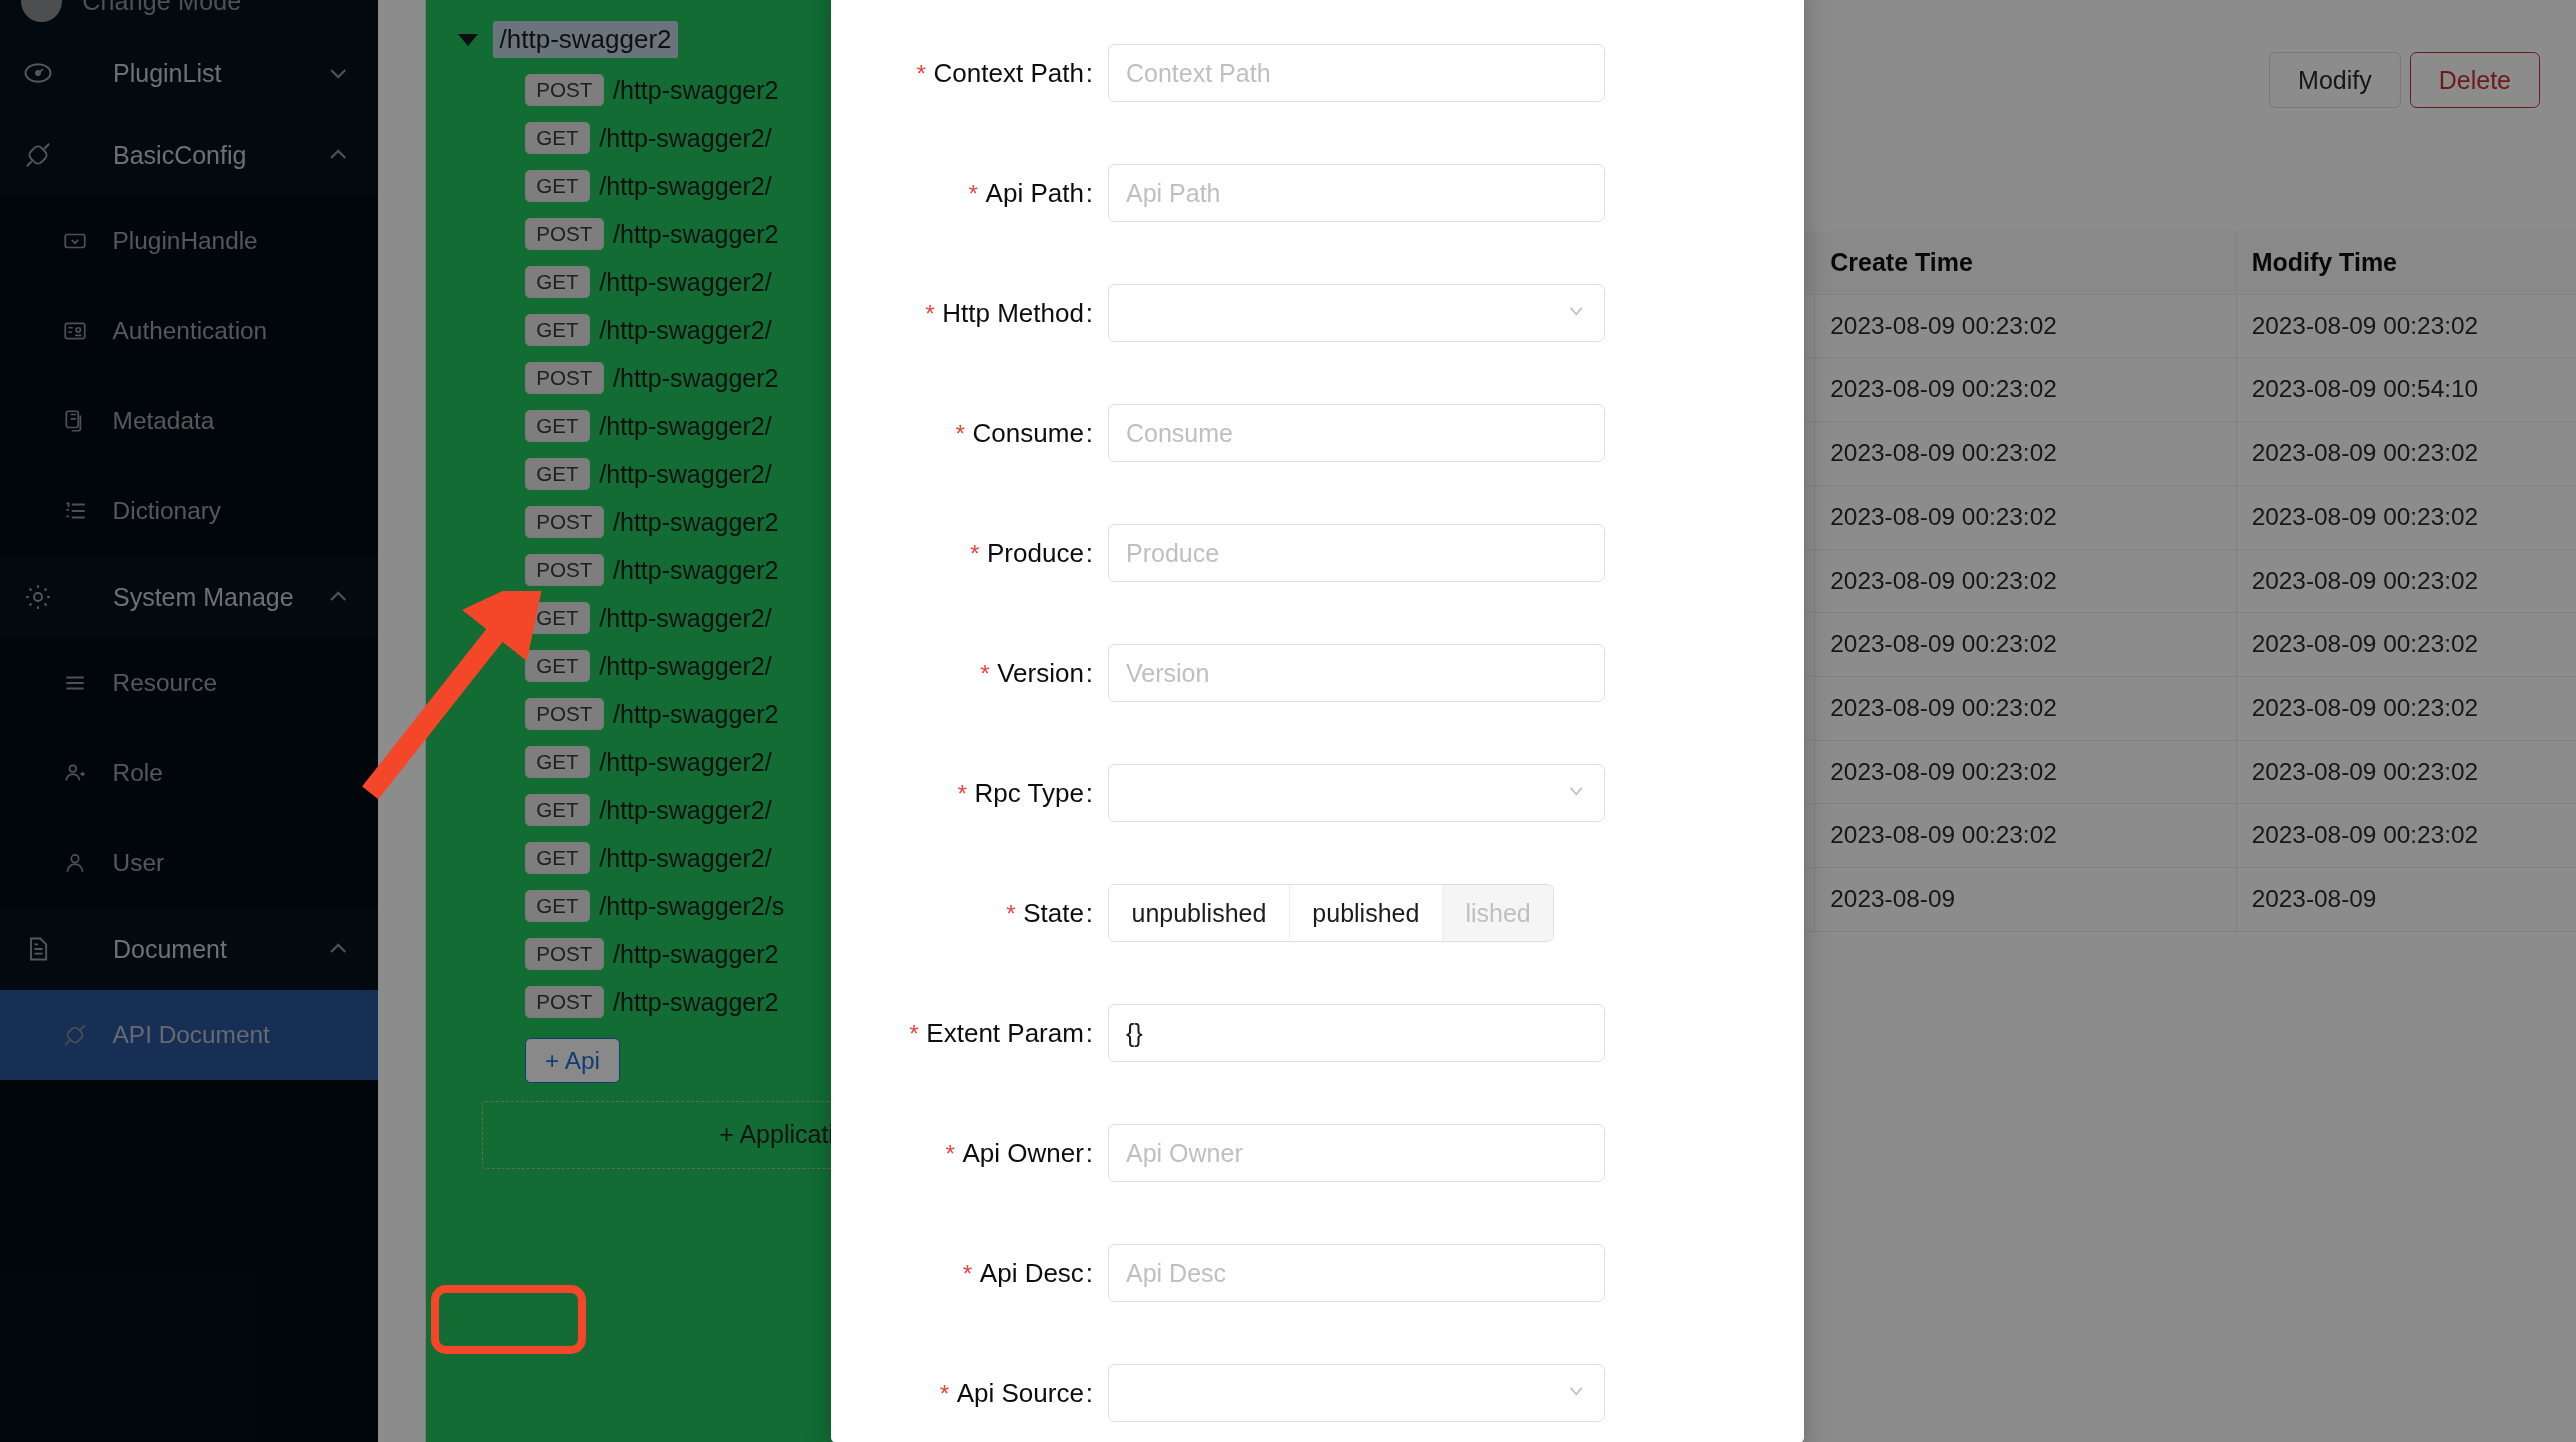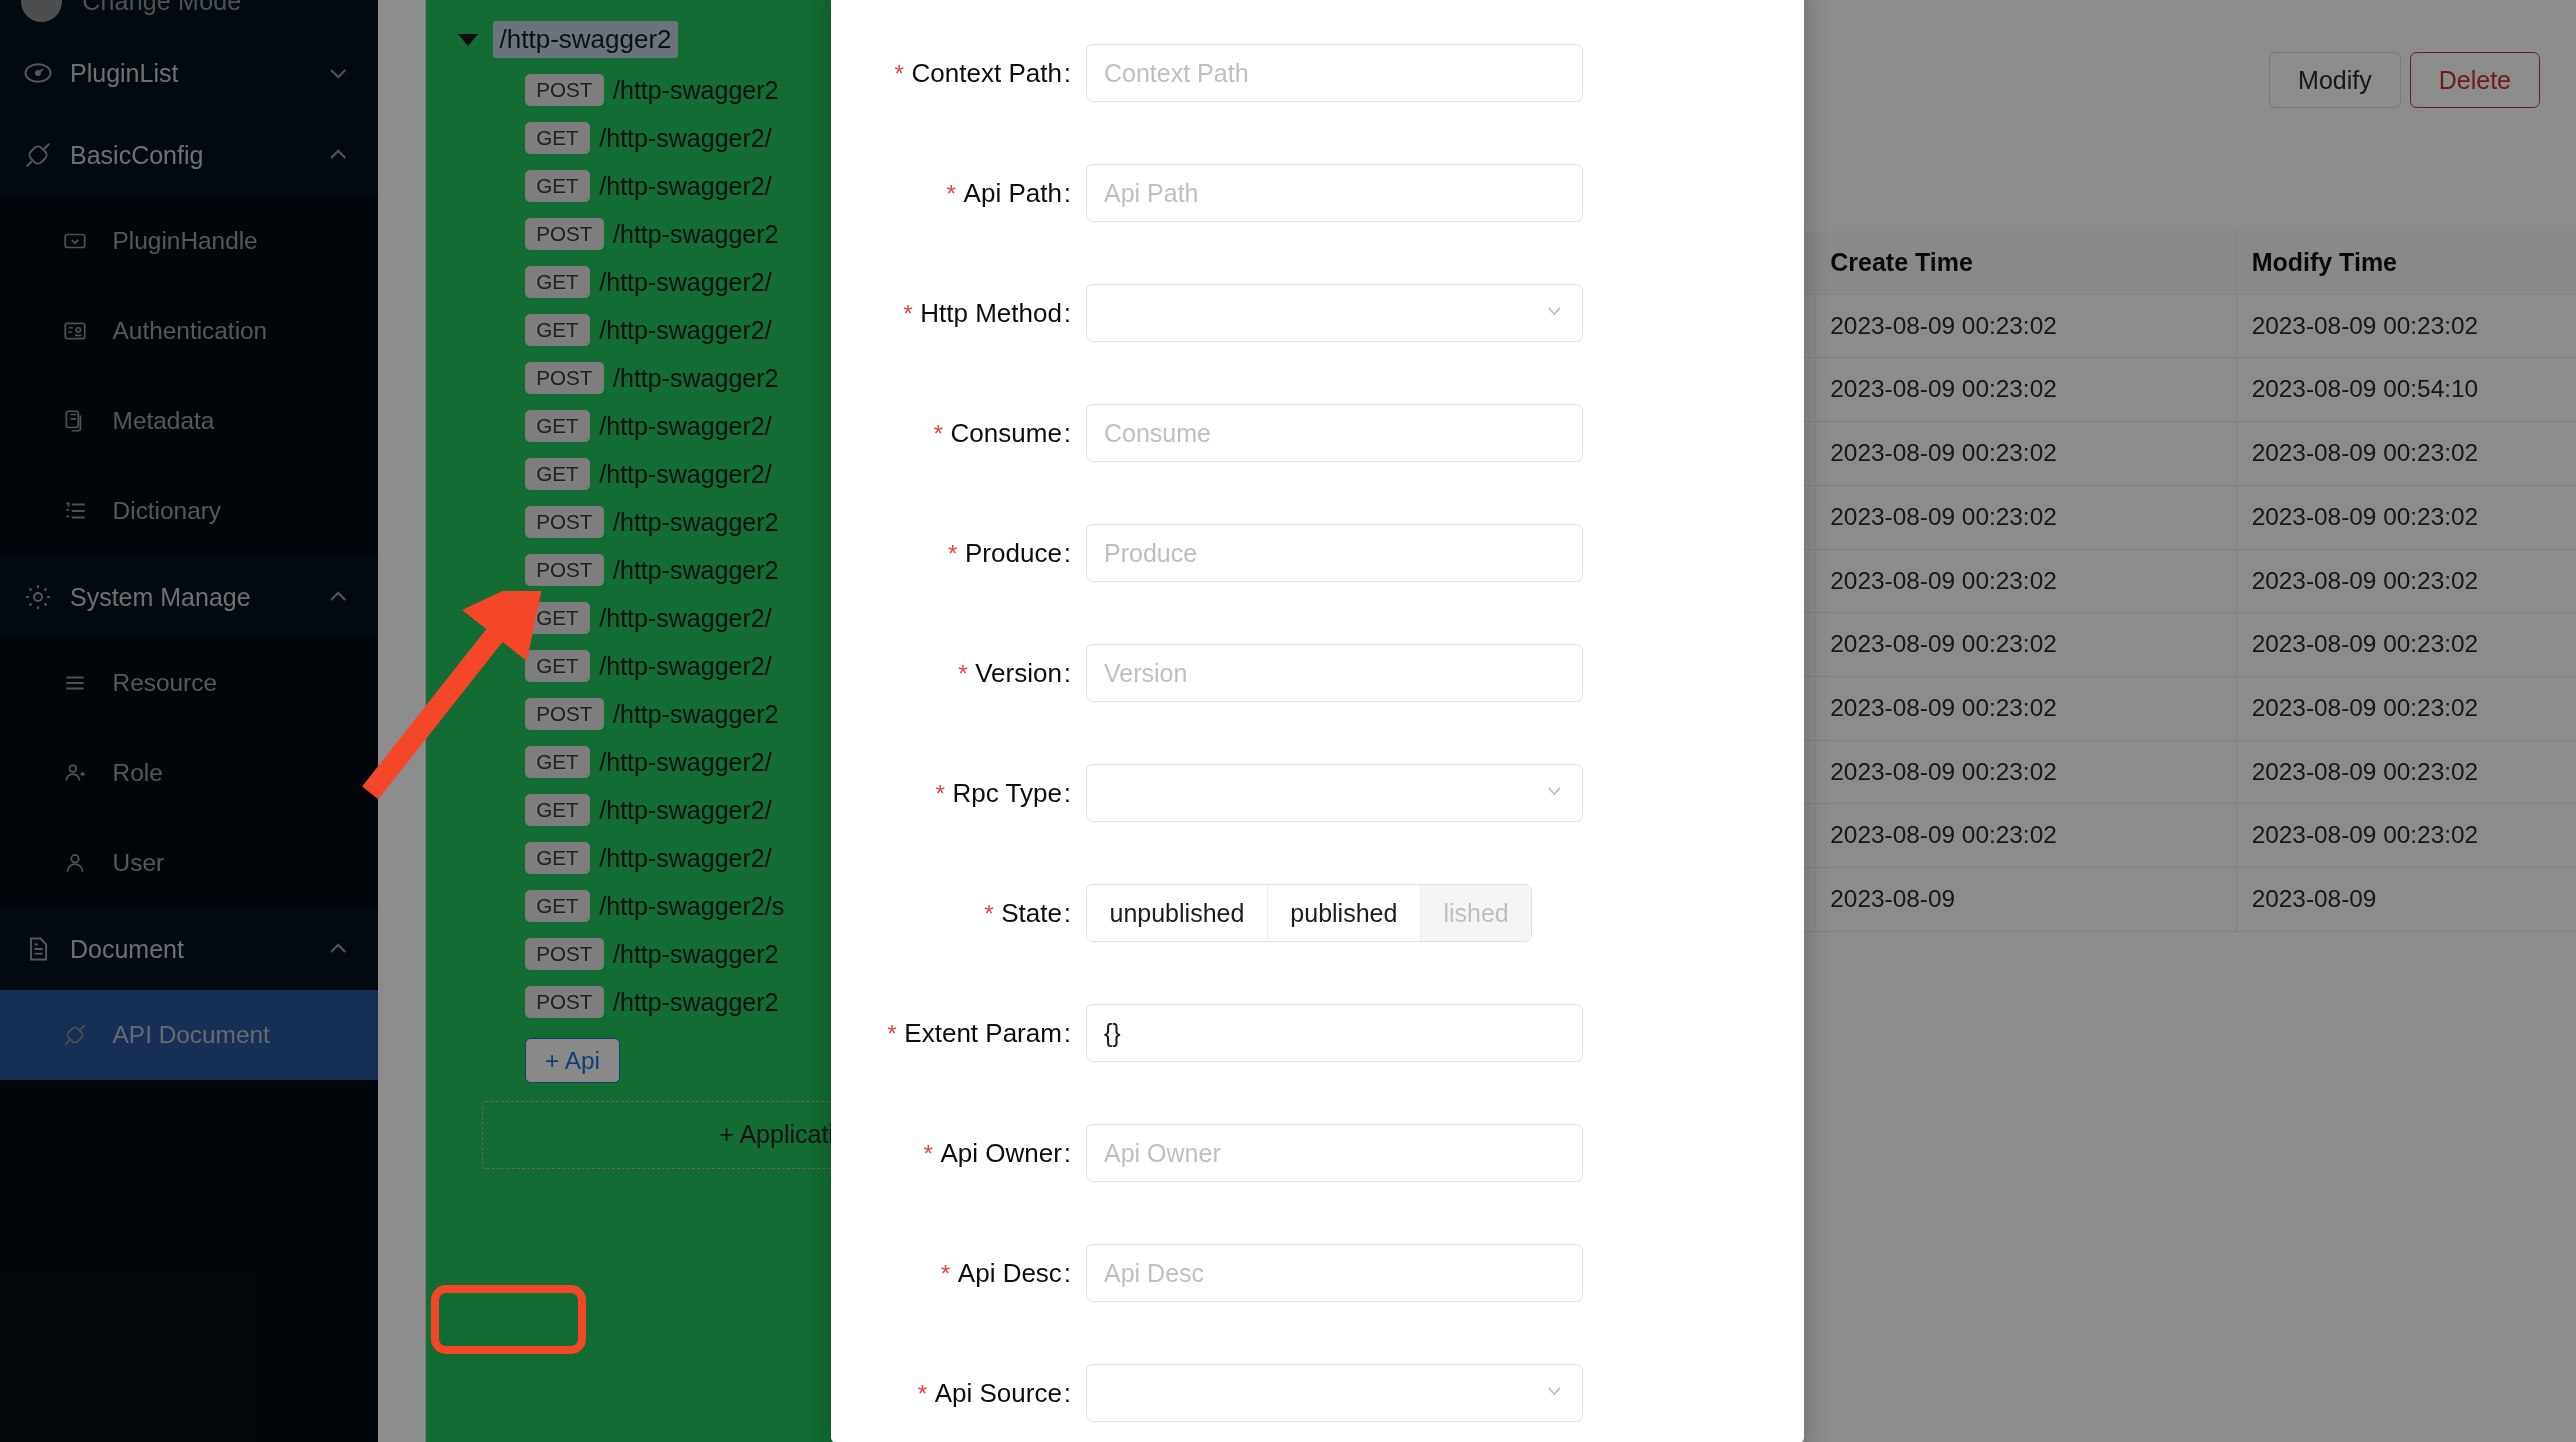--- a/index.html
+++ b/index.html
@@ -30,21 +30,21 @@
     background: #8a8f93; flex: 0 0 auto;
   }
   .cm-label {
     margin-left: 20.6px; color: #8e9297;
     font-size: 25px; letter-spacing: 0.2px;
   }
   .nav-group {
     display: flex; align-items: center;
     height: 82px; padding-left: 19px;
     color: #b7bcc1; font-size: 25px;
-    position: relative; cursor: pointer;
+    position: relative; cursor: pointer; gap: 43px;
   }
   .nav-group.shaded { background: #06131d; }
   .nav-group .ico {
     width: 38px; height: 38px; flex: 0 0 auto;
     display: flex; align-items: center; justify-content: center;
     color: #9aa0a6;
   }
   .nav-group .txt { margin-left: 13px; color: #c7ccd1; }
   .nav-group .chev {
     position: absolute; right: 28px; top: 50%;
@@ -179,20 +179,21 @@
     width: 973px; height: 1458px;
     background: #ffffff;
     border-radius: 5.6px;
     box-shadow: 0 5.6px 26px rgba(0,0,0,.25);
     overflow: hidden;
     padding-top: 28px;
   }
   .form-row {
     display: flex; align-items: center;
     height: 120px;
+    padding-left: 22px;
   }
   .form-label {
     width: 255px; flex: 0 0 auto;
     text-align: right; padding-right: 15px;
     font-size: 26px; color: #0d0d0d;
     white-space: nowrap;
   }
   .req { color: #e8453c; margin-right: 7.5px; font-size: 24.4px; }
   .colon { margin-left: 1.9px; }
   .field {

